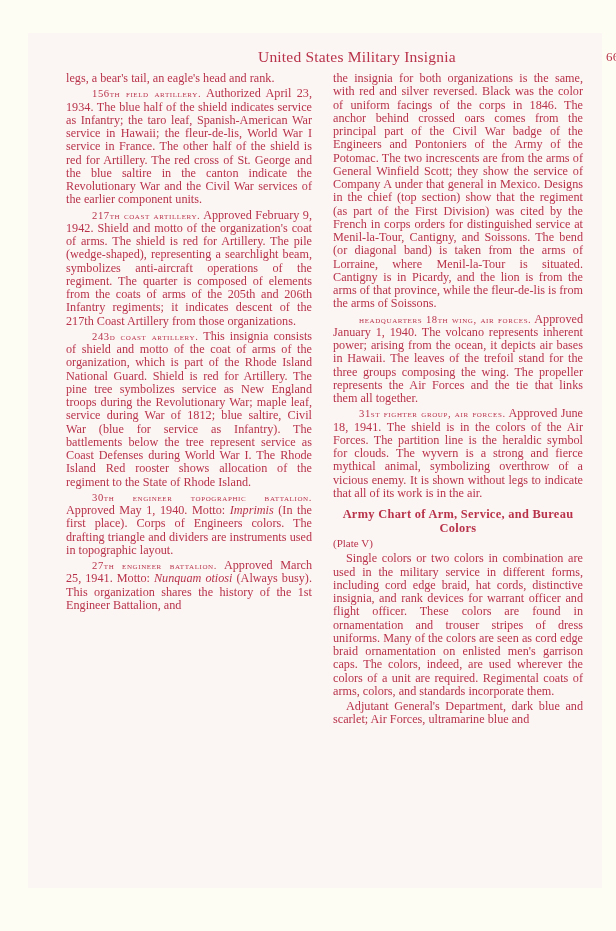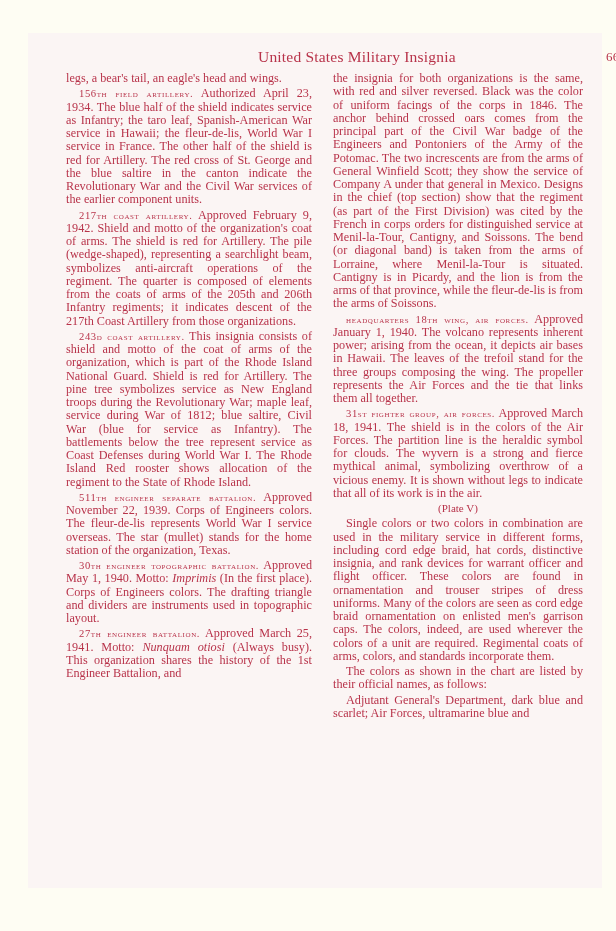--- a/index.html
+++ b/index.html
@@ -25,50 +25,49 @@
       position: absolute; top: 72px; width: 246px;
       font-size: 12.2px; line-height: 13.25px;
       text-align: justify; hyphens: manual;
     }
     .col.left { left: 66px; }
     .col.right { left: 333px; width: 250px; }
     .col p { margin: 0 0 2px 0; text-indent: 13px; }
     .col p.cont { text-indent: 0; }
     .sc {
       font-variant: small-caps; text-transform: lowercase;
-      font-size: 10.6px; letter-spacing: 0.6px;
+      font-size: 10.6px; letter-spacing: 0.6px; margin-left: 13px;
     }
     .col h3 {
       margin: 8px 0 2px 0; font-size: 12.4px; font-weight: bold;
       text-align: center; line-height: 13.5px; letter-spacing: 0.3px;
     }
-    .plate { text-align: center; font-size: 11px; margin: 2px 0 4px 0; text-indent: 0 !important; }
+    .plate { text-align: left; font-size: 11px; margin: 2px 0 4px 0; text-indent: 0 !important; }
     i { font-style: italic; }
   </style>
 </head>
 <body>
 
 <div class="sheet"></div>
 
 <div class="running-head">
   <span class="title">United States Military Insignia</span>
   <span class="folio">661</span>
 </div>
 
 <div class="col left">
-  <p class="cont"><span>legs, a bear's tail, an eagle's head and wings.</span></p>
+  <p class="cont"><span>legs, a bear's tail, an eagle's head and rank.</span></p>
   <p><span class="sc">156th Field Artillery.</span> <span>Authorized April 23, 1934. The blue half of the shield indicates service as Infantry; the taro leaf, Spanish-American War service in Hawaii; the fleur-de-lis, World War I service in France. The other half of the shield is red for Artillery. The red cross of St. George and the blue saltire in the canton indicate the Revolutionary War and the Civil War services of the earlier component units.</span></p>
   <p><span class="sc">217th Coast Artillery.</span> <span>Approved February 9, 1942. Shield and motto of the organization's coat of arms. The shield is red for Artillery. The pile (wedge-shaped), representing a searchlight beam, symbolizes anti-aircraft operations of the regiment. The quarter is composed of elements from the coats of arms of the 205th and 206th Infantry regiments; it indicates descent of the 217th Coast Artillery from those organizations.</span></p>
   <p><span class="sc">243d Coast Artillery.</span> <span>This insignia consists of shield and motto of the coat of arms of the organization, which is part of the Rhode Island National Guard. Shield is red for Artillery. The pine tree symbolizes service as New England troops during the Revolutionary War; maple leaf, service during War of 1812; blue saltire, Civil War (blue for service as Infantry). The battlements below the tree represent service as Coast Defenses during World War I. The Rhode Island Red rooster shows allocation of the regiment to the State of Rhode Island.</span></p>
-  <p><span class="sc">511th Engineer Separate Battalion.</span> <span>Approved November 22, 1939. Corps of Engineers colors. The fleur-de-lis represents World War I service overseas. The star (mullet) stands for the home station of the organization, Texas.</span></p>
   <p><span class="sc">30th Engineer Topographic Battalion.</span> <span>Approved May 1, 1940. Motto: </span><i>Imprimis</i><span> (In the first place). Corps of Engineers colors. The drafting triangle and dividers are instruments used in topographic layout.</span></p>
   <p><span class="sc">27th Engineer Battalion.</span> <span>Approved March 25, 1941. Motto: </span><i>Nunquam otiosi</i><span> (Always busy). This organization shares the history of the 1st Engineer Battalion, and</span></p>
 </div>
 
 <div class="col right">
   <p class="cont">the insignia for both organizations is the same, with red and silver reversed. Black was the color of uniform facings of the corps in 1846. The anchor behind crossed oars comes from the principal part of the Civil War badge of the Engineers and Pontoniers of the Army of the Potomac. The two increscents are from the arms of General Winfield Scott; they show the service of Company A under that general in Mexico. Designs in the chief (top section) show that the regiment (as part of the First Division) was cited by the French in corps orders for distinguished service at Menil-la-Tour, Cantigny, and Soissons. The bend (or diagonal band) is taken from the arms of Lorraine, where Menil-la-Tour is situated. Cantigny is in Picardy, and the lion is from the arms of that province, while the fleur-de-lis is from the arms of Soissons.</p>
   <p><span class="sc">Headquarters 18th Wing, Air Forces.</span> <span>Approved January 1, 1940. The volcano represents inherent power; arising from the ocean, it depicts air bases in Hawaii. The leaves of the trefoil stand for the three groups composing the wing. The propeller represents the Air Forces and the tie that links them all together.</span></p>
-  <p><span class="sc">31st Fighter Group, Air Forces.</span> <span>Approved March 18, 1941. The shield is in the colors of the Air Forces. The partition line is the heraldic symbol for clouds. The wyvern is a strong and fierce mythical animal, symbolizing overthrow of a vicious enemy. It is shown without legs to indicate that all of its work is in the air.</span></p>
+  <p><span class="sc">31st Fighter Group, Air Forces.</span> <span>Approved June 18, 1941. The shield is in the colors of the Air Forces. The partition line is the heraldic symbol for clouds. The wyvern is a strong and fierce mythical animal, symbolizing overthrow of a vicious enemy. It is shown without legs to indicate that all of its work is in the air.</span></p>
+  <h3>Army Chart of Arm, Service, and Bureau Colors</h3>
   <p class="plate">(Plate V)</p>
   <p>Single colors or two colors in combination are used in the military service in different forms, including cord edge braid, hat cords, distinctive insignia, and rank devices for warrant officer and flight officer. These colors are found in ornamentation and trouser stripes of dress uniforms. Many of the colors are seen as cord edge braid ornamentation on enlisted men's garrison caps. The colors, indeed, are used wherever the colors of a unit are required. Regimental coats of arms, colors, and standards incorporate them.</p>
-  <p>The colors as shown in the chart are listed by their official names, as follows:</p>
   <p>Adjutant General's Department, dark blue and scarlet; Air Forces, ultramarine blue and</p>
 </div>
 
 </body></html>

